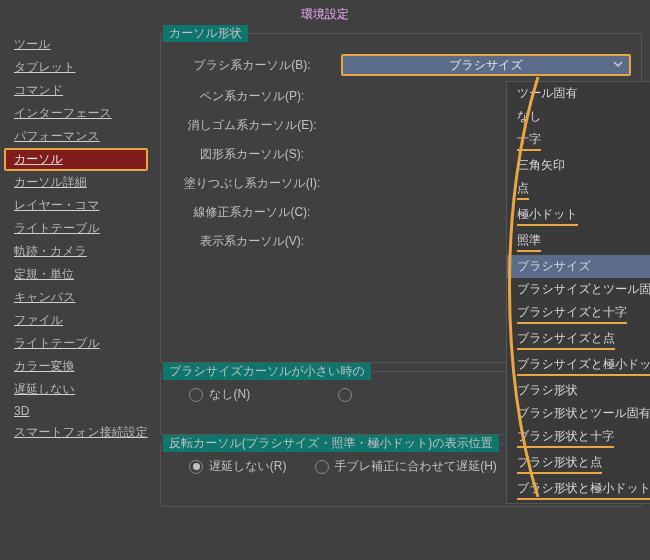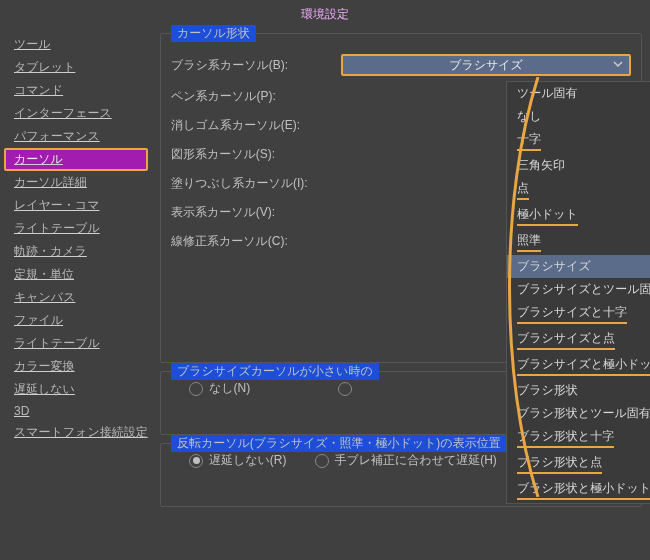--- a/index.html
+++ b/index.html
@@ -26,52 +26,52 @@
     text-decoration: underline;
   }
   .sidebar-item {
     padding: 3px 10px;
     color: #b8b8b8;
     cursor: pointer;
     border-radius: 2px;
     white-space: nowrap;
   }
   .sidebar-item.selected {
-    background: #a21caf;
+    background: #7f1d1d;
     color: #e8e8e8;
     border: 2px solid #e9a642;
     padding: 1px 8px;
   }
   .content {
     flex: 1;
     padding: 4px 8px;
     position: relative;
   }
   .fieldset {
     border: 1px solid #555;
     border-radius: 2px;
     margin-bottom: 8px;
     padding: 8px 10px 12px;
     position: relative;
   }
   .legend {
     position: absolute;
-    top: -9px; left: 10px;
-    background: #1d4ed8;
+    top: -9px; left: 2px;
+    background: #0f766e;
     padding: 0 6px;
     color: #c0c0c0;
   }
   .row {
     display: flex;
     align-items: center;
     margin: 12px 0;
   }
   .row-label {
     flex: 0 0 170px;
-    text-align: left;
+    text-align: center;
     padding-right: 8px;
     color: #c0c0c0;
     white-space: nowrap;
   }
   .combo {
     flex: 1;
     height: 22px;
     background: #5b6b8a;
     color: #e8e8e8;
     display: flex;
@@ -107,20 +107,21 @@
   }
   .dd-item .uline {
     display: inline-block;
     border-bottom: 2px solid #e9a642;
     padding-bottom: 1px;
   }
   .radio-group {
     display: flex;
     gap: 28px;
     align-items: center;
+    margin-top: 6px;
     padding-left: 18px;
   }
   .radio {
     display: flex;
     align-items: center;
     gap: 6px;
     color: #c0c0c0;
     cursor: pointer;
   }
   .radio-dot {
@@ -197,24 +198,24 @@
       <div class="row">
           <div class="row-label">消しゴム系カーソル(E):</div>
         </div>
       <div class="row">
           <div class="row-label">図形系カーソル(S):</div>
         </div>
       <div class="row">
           <div class="row-label">塗りつぶし系カーソル(I):</div>
         </div>
       <div class="row">
+          <div class="row-label">線修正系カーソル(C):</div>
+        </div>
+      <div class="row">
           <div class="row-label">表示系カーソル(V):</div>
-        </div>
-      <div class="row">
-          <div class="row-label">線修正系カーソル(C):</div>
         </div>
     </div>
 
     <div class="fieldset" style="height:64px">
       <div class="legend">ブラシサイズカーソルが小さい時の</div>
       <div class="radio-group">
         <div class="radio">
           <span class="radio-dot"></span>
           <span>なし(N)</span>
         </div>

